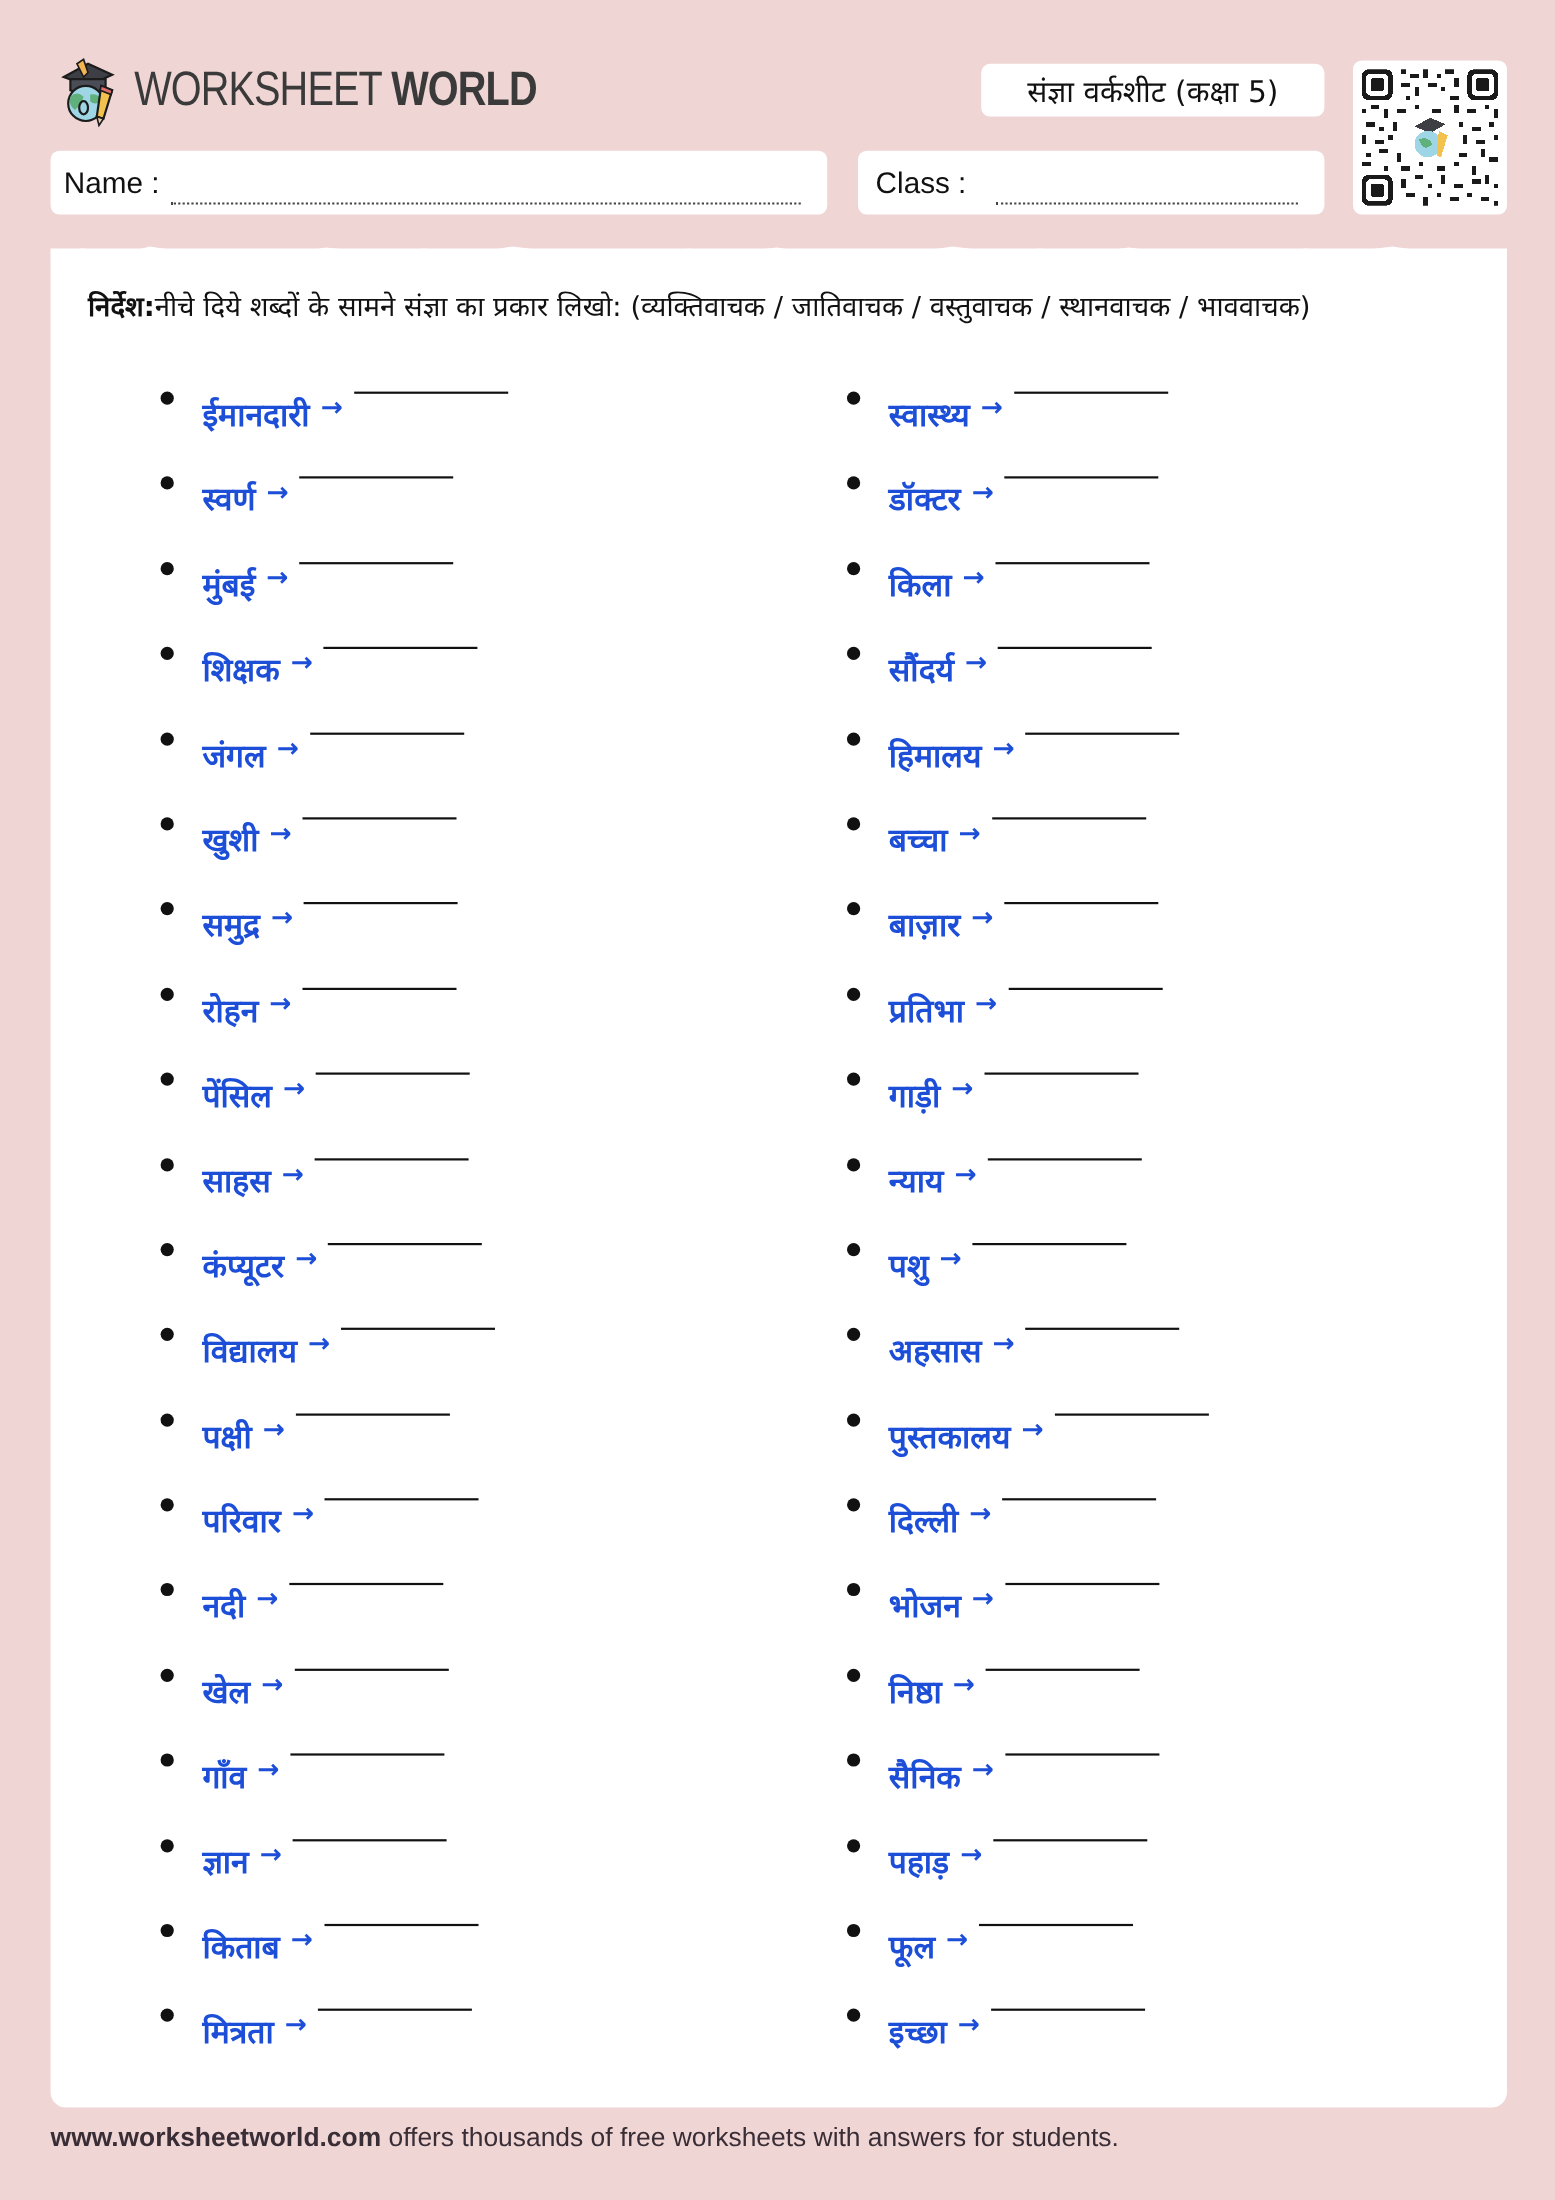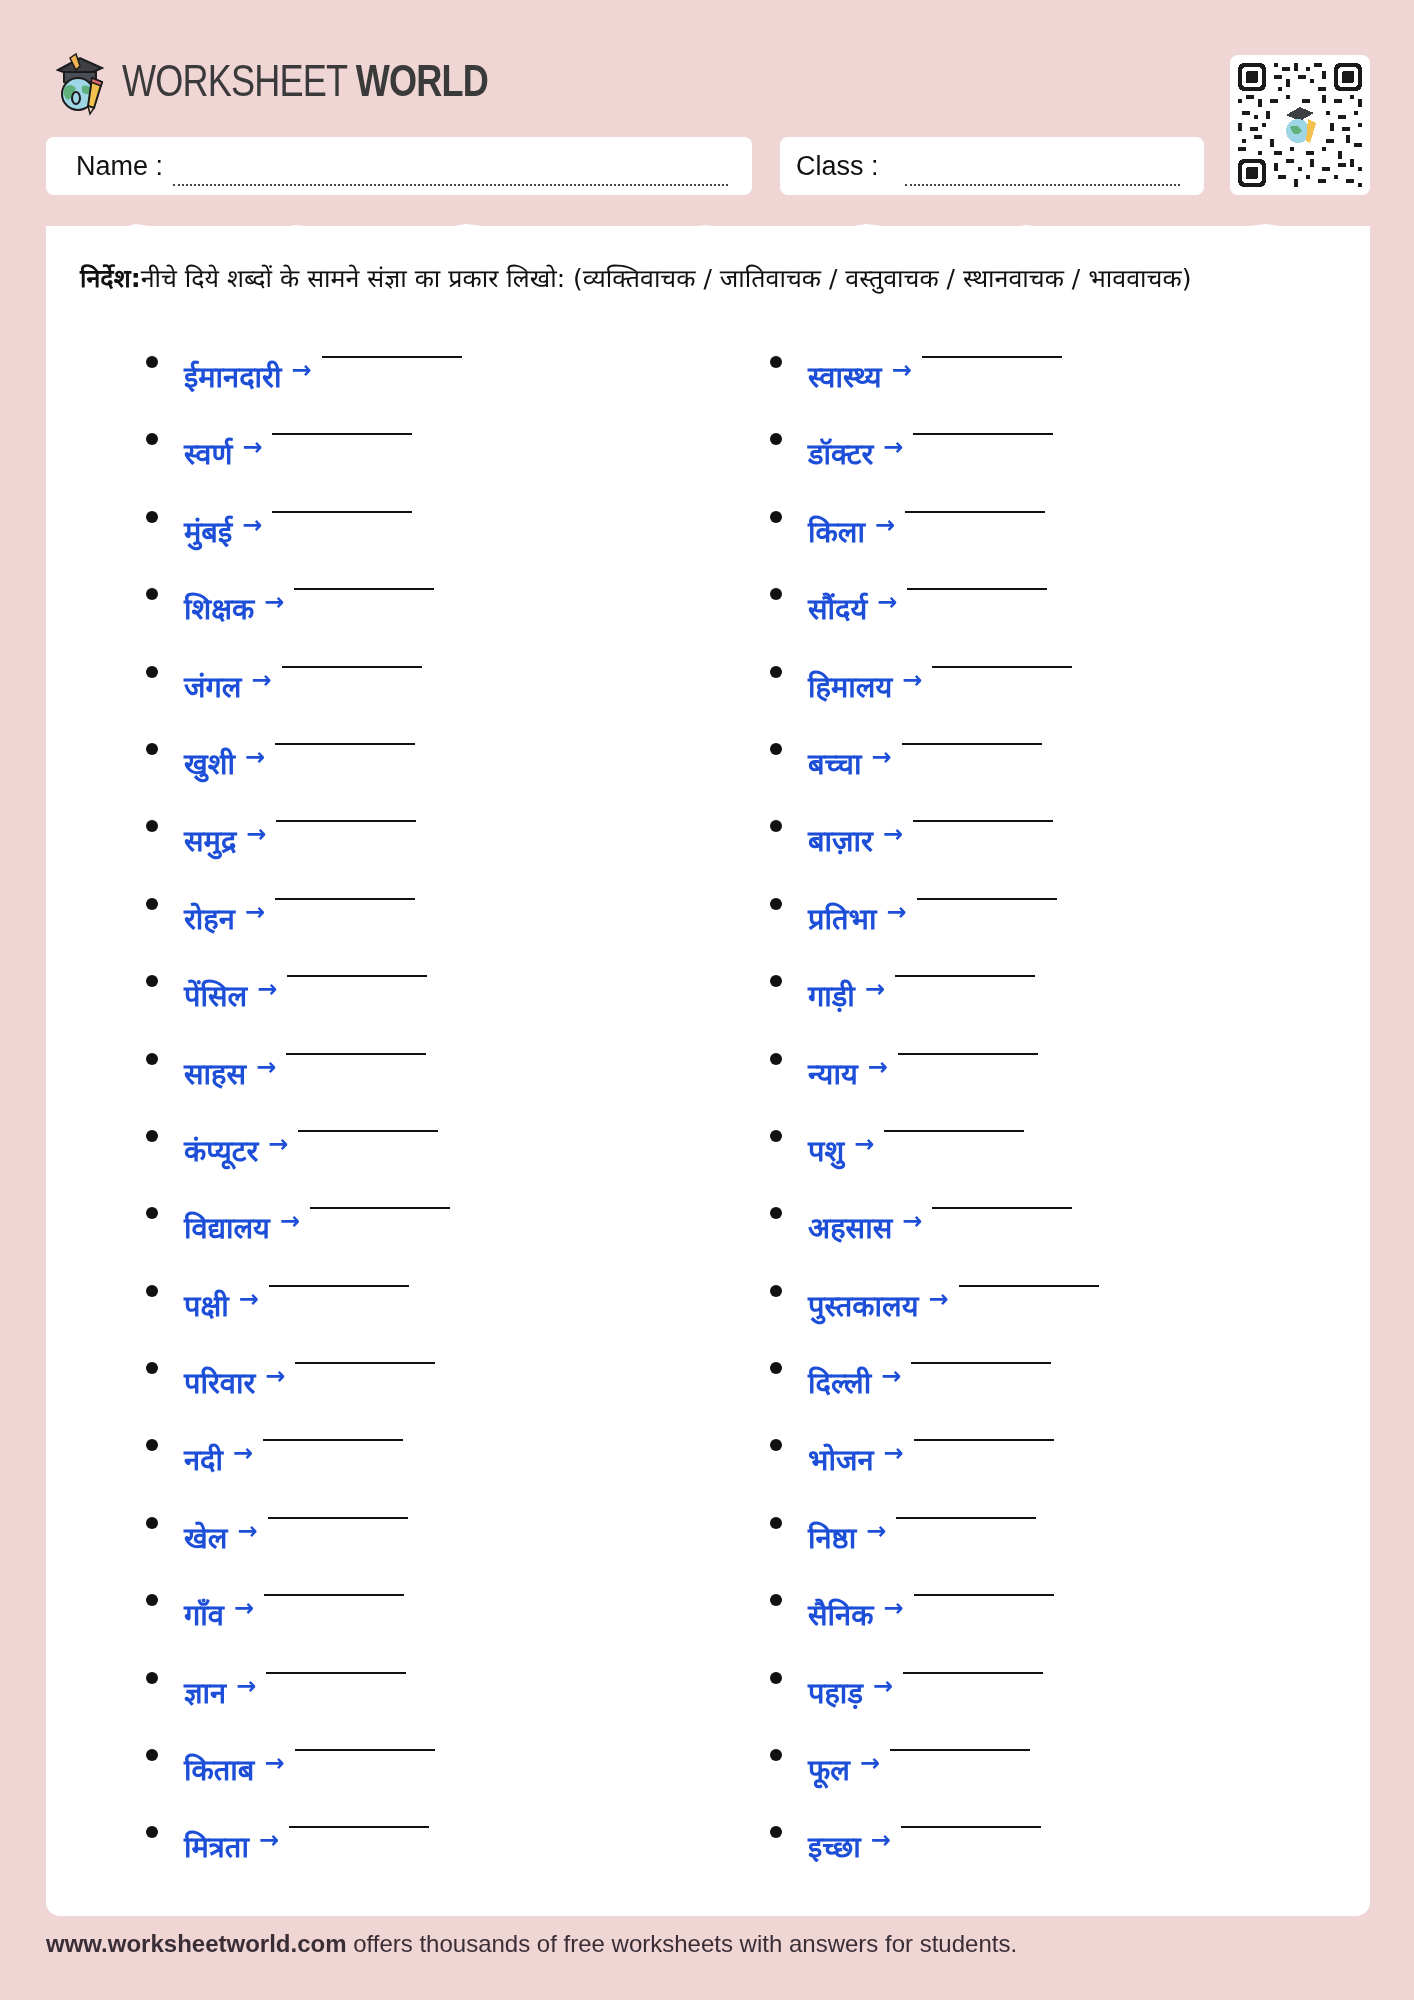--- a/index.html
+++ b/index.html
@@ -70,21 +70,21 @@
     .qr-box svg { width: 124px; height: 124px; display: block; }
 
     .field-box {
       position: absolute;
       top: 137px;
       height: 58px;
       background: #ffffff;
       border-radius: 8px;
       display: flex;
       align-items: center;
-      padding-left: 30px;
+      padding-left: 12px;
       padding-right: 24px;
     }
     .field-name { left: 46px; width: 706px; }
     .field-class { left: 780px; width: 424px; padding-left: 16px; }
     .field-label {
       font-family: "Liberation Sans", sans-serif;
       font-size: 27px;
       color: #111;
       white-space: nowrap;
       margin-right: 10px;
@@ -197,20 +197,21 @@
       <path d="M46 32 L56 36 L48 62 L42 60 Z" fill="#f2c14e" stroke="#1c1c1c" stroke-width="2"></path>
       <path d="M46 32 L56 36 L55 40 L45 36 Z" fill="#e06b6b" stroke="#1c1c1c" stroke-width="1.5"></path>
       <path d="M42 60 L48 62 L44 68 Z" fill="#e9d3b0" stroke="#1c1c1c" stroke-width="1.5"></path>
     </svg>
     <div class="logo-text">
       <span class="light">WORKSHEET</span>
       <span class="bold">WORLD</span>
     </div>
   </div>
 
+  <div class="title-badge">संज्ञा वर्कशीट (कक्षा 5)</div>
 
   <div class="qr-box">
     <svg viewBox="0 0 31 31" shape-rendering="crispEdges">
       <g fill="#1a1a1a">
         <rect x="0" y="0" width="7" height="7" rx="1.5"></rect>
           <rect x="1" y="1" width="5" height="5" fill="#fff" rx="1"></rect>
           <rect x="2" y="2" width="3" height="3" rx="0.5"></rect>
         <rect x="24" y="0" width="7" height="7" rx="1.5"></rect>
           <rect x="25" y="1" width="5" height="5" fill="#fff" rx="1"></rect>
           <rect x="26" y="2" width="3" height="3" rx="0.5"></rect>

